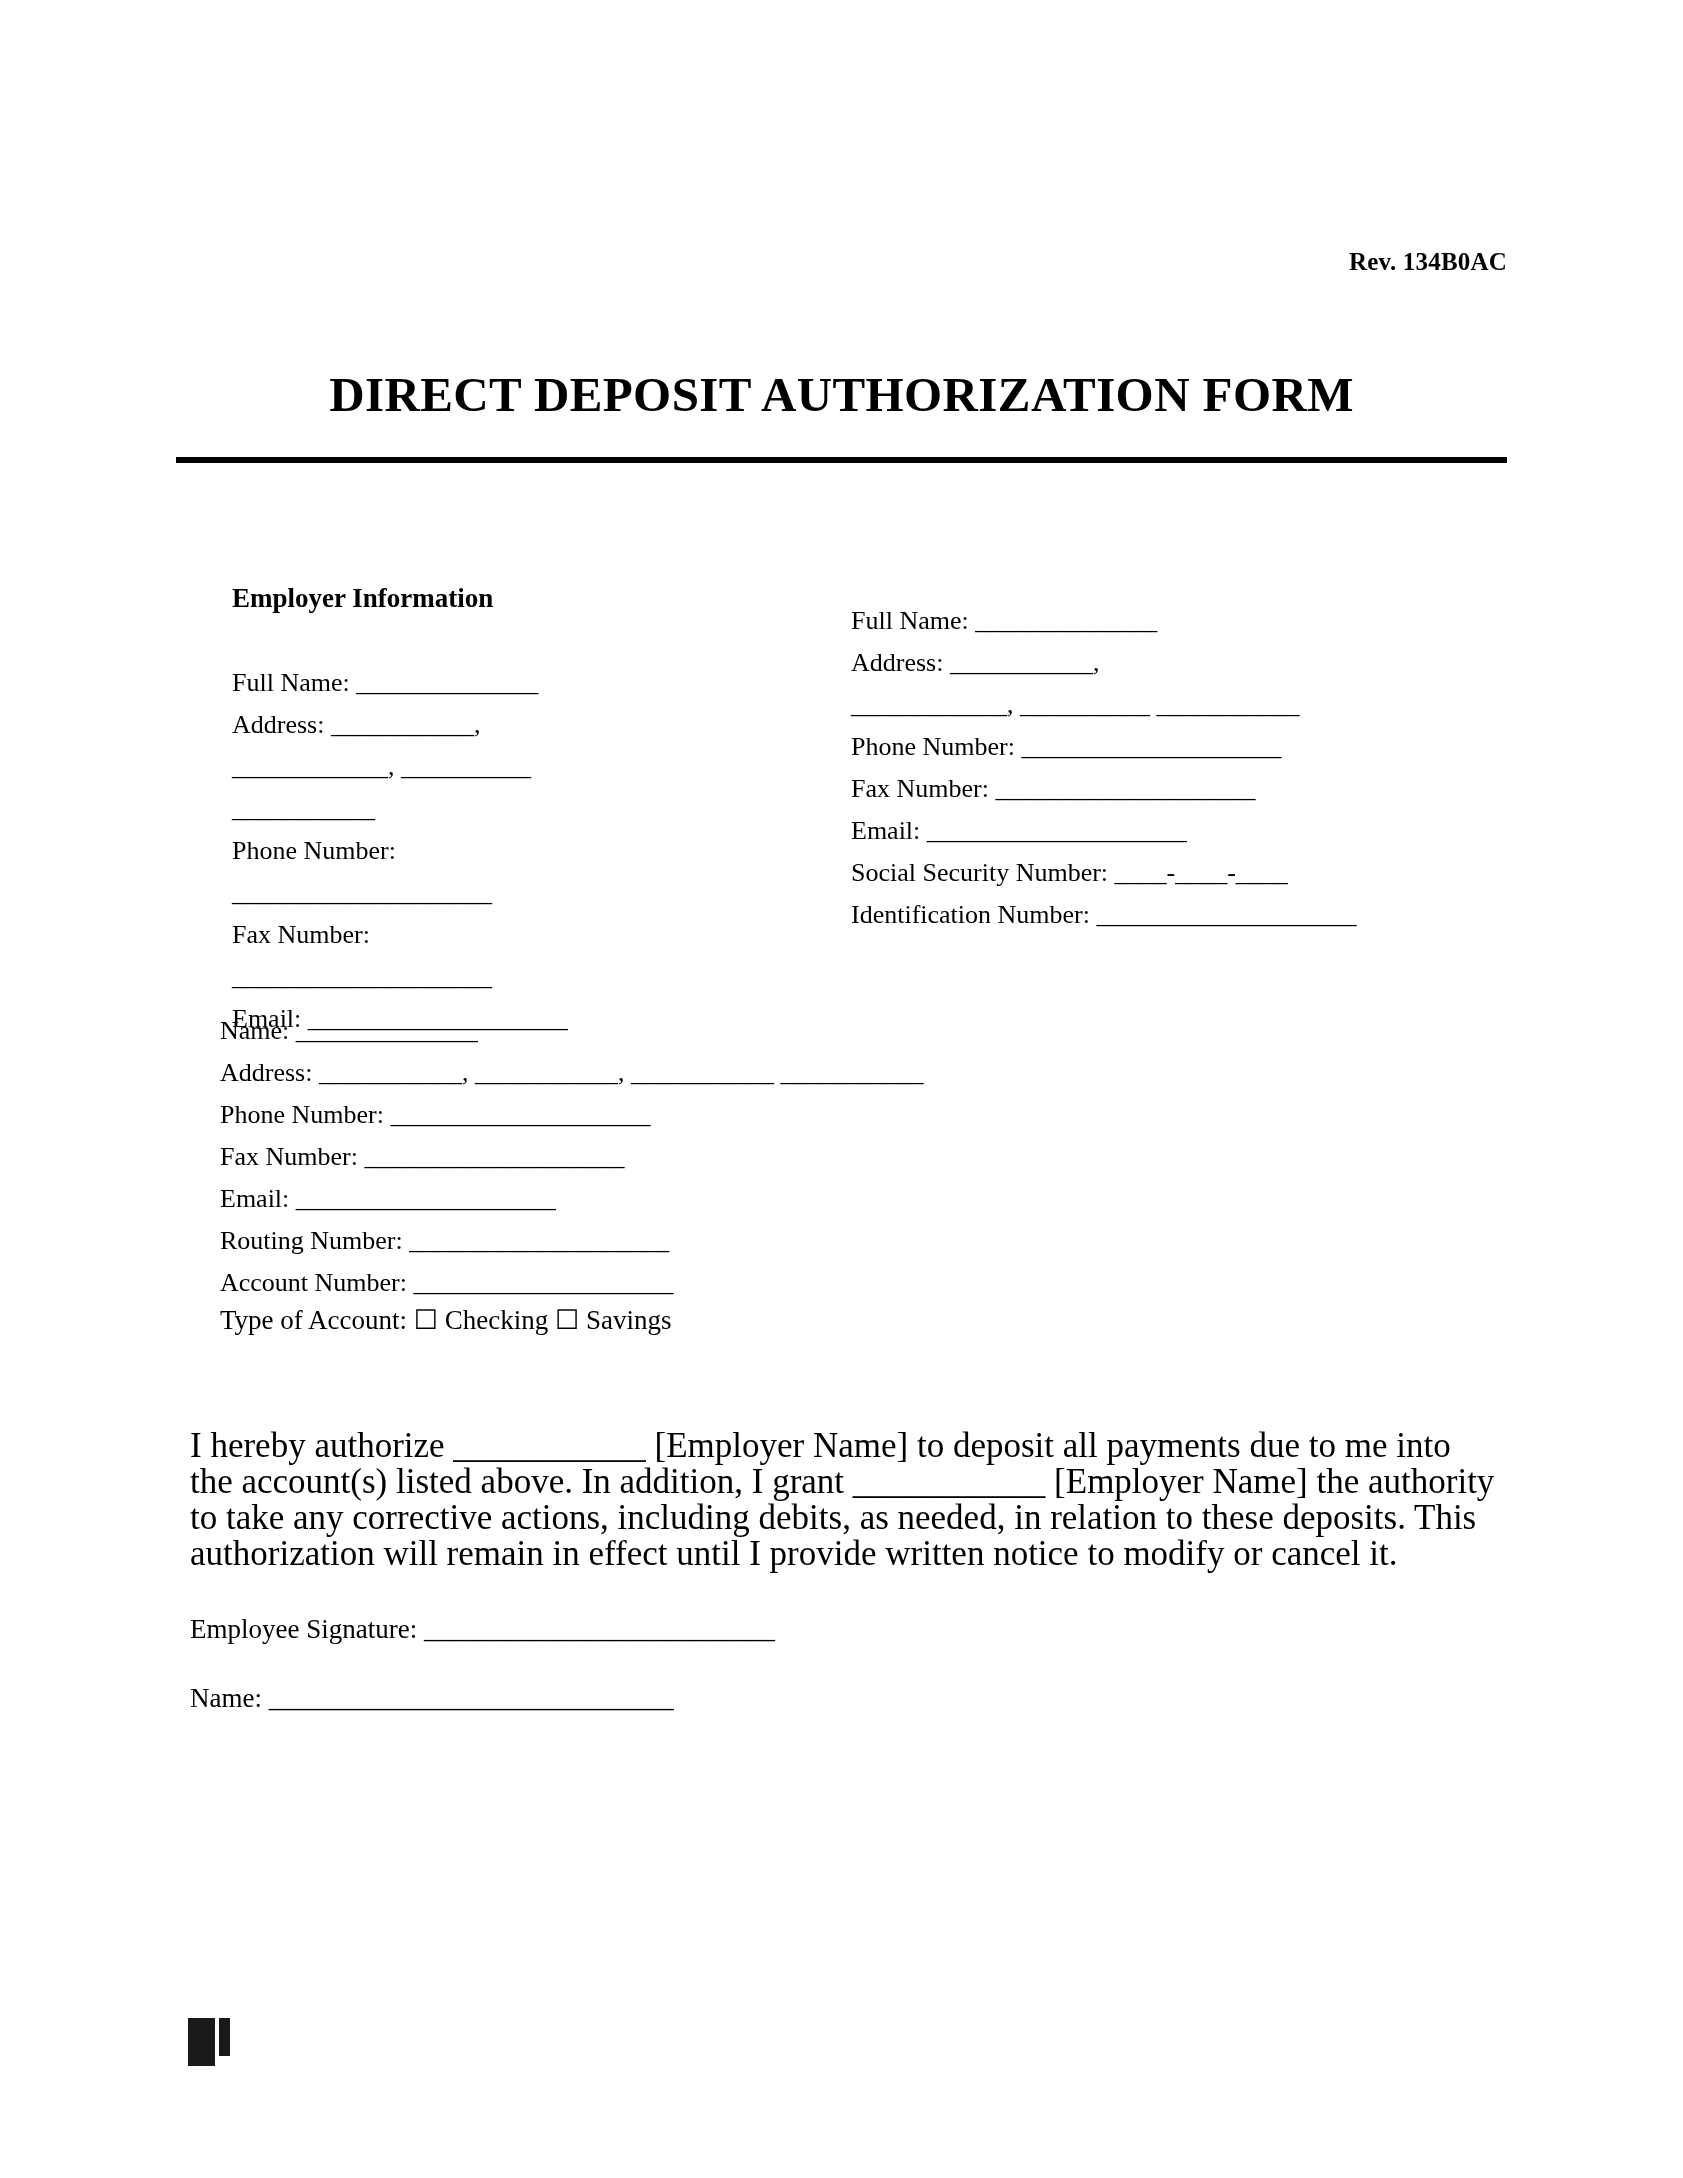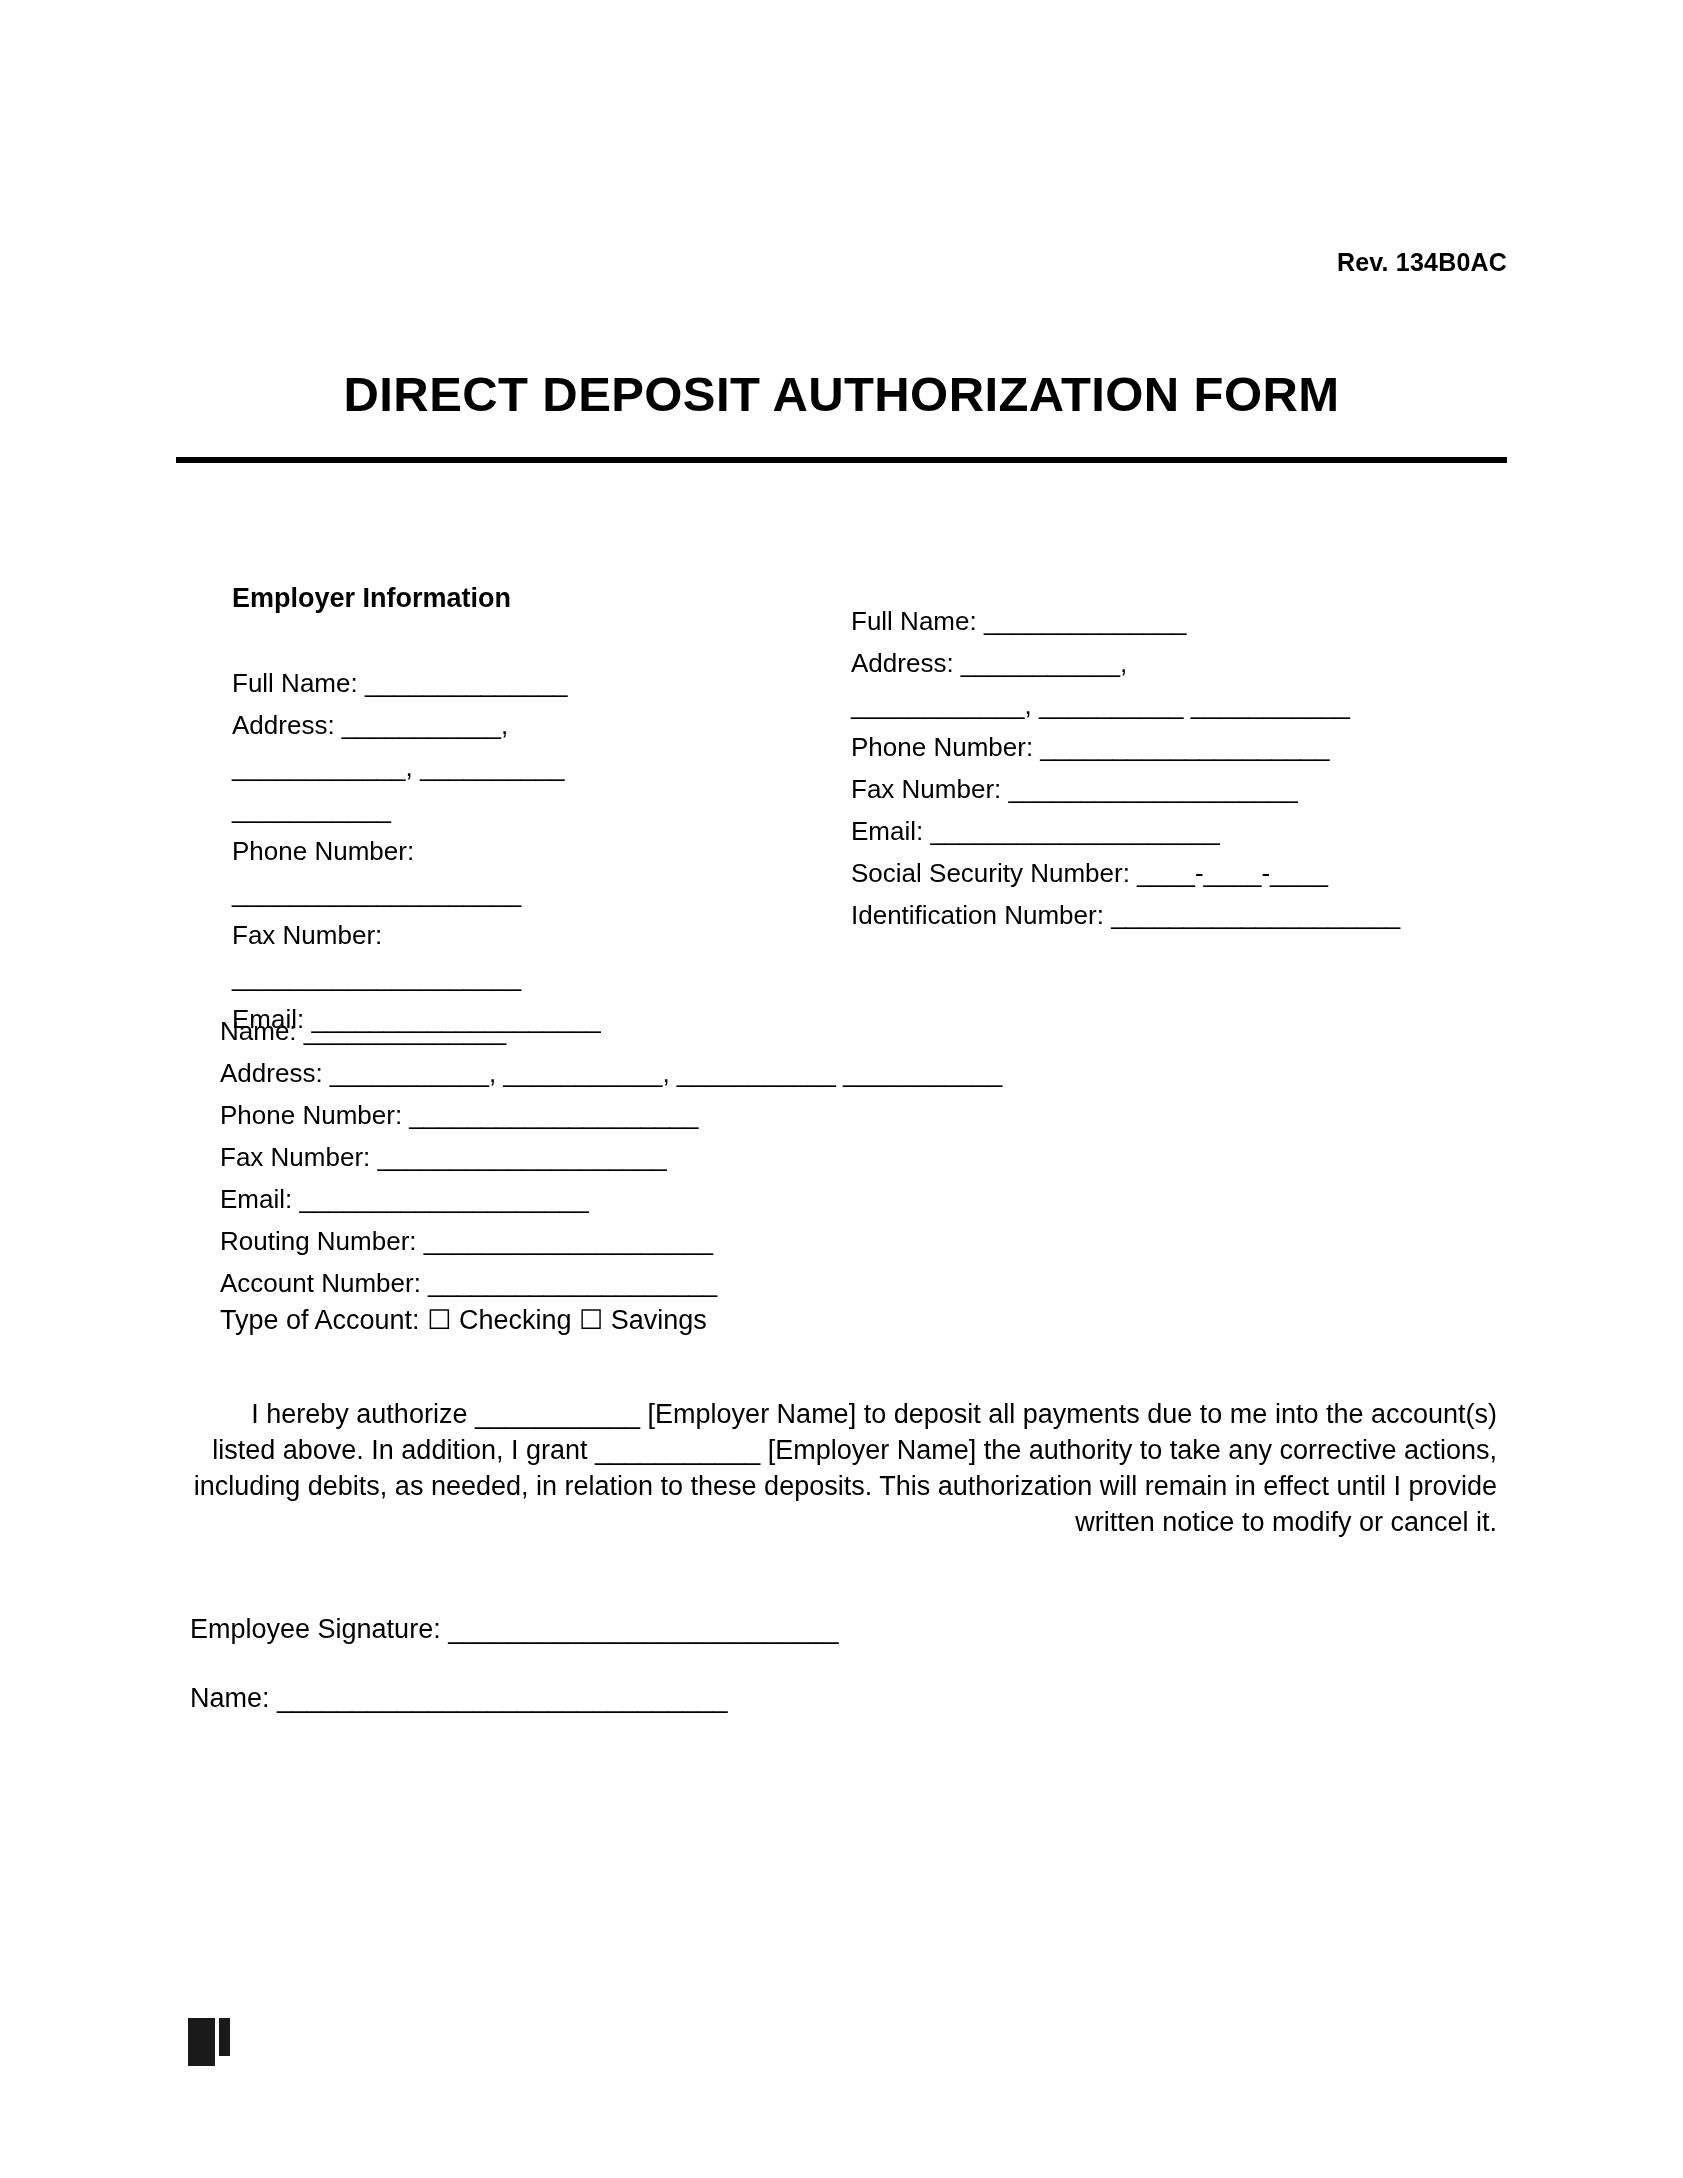--- a/index.html
+++ b/index.html
@@ -12,20 +12,21 @@
     height: 2178px;
     font-family: "Liberation Sans", sans-serif;
     color: #000000;
     position: relative;
     overflow: hidden;
   }
   .page {
     position: absolute;
     inset: 0;
     padding: 17px;
+    font-family: Liberation Serif, serif;
   }
   .rev {
     position: absolute;
     top: 248px;
     right: 176px;
     font-size: 25px;
     font-weight: bold;
     letter-spacing: 0.2px;
   }
   .title {
@@ -81,26 +82,26 @@
     margin-top: 48px;
   }
   .acct-type {
     font-size: 27px;
   }
   .cbx {
     font-size: 27px;
   }
   .authorize {
     position: absolute;
-    top: 1396px;
+    top: 1428px;
     left: 190px;
     width: 1307px;
-    font-size: 27px;
+    font-size: 35px;
     line-height: 36px;
-    text-align: right;
+    text-align: left;
   }
   .sig {
     position: absolute;
     top: 1614px;
     left: 190px;
     font-size: 27px;
   }
   .date {
     position: absolute;
     top: 1683px;

